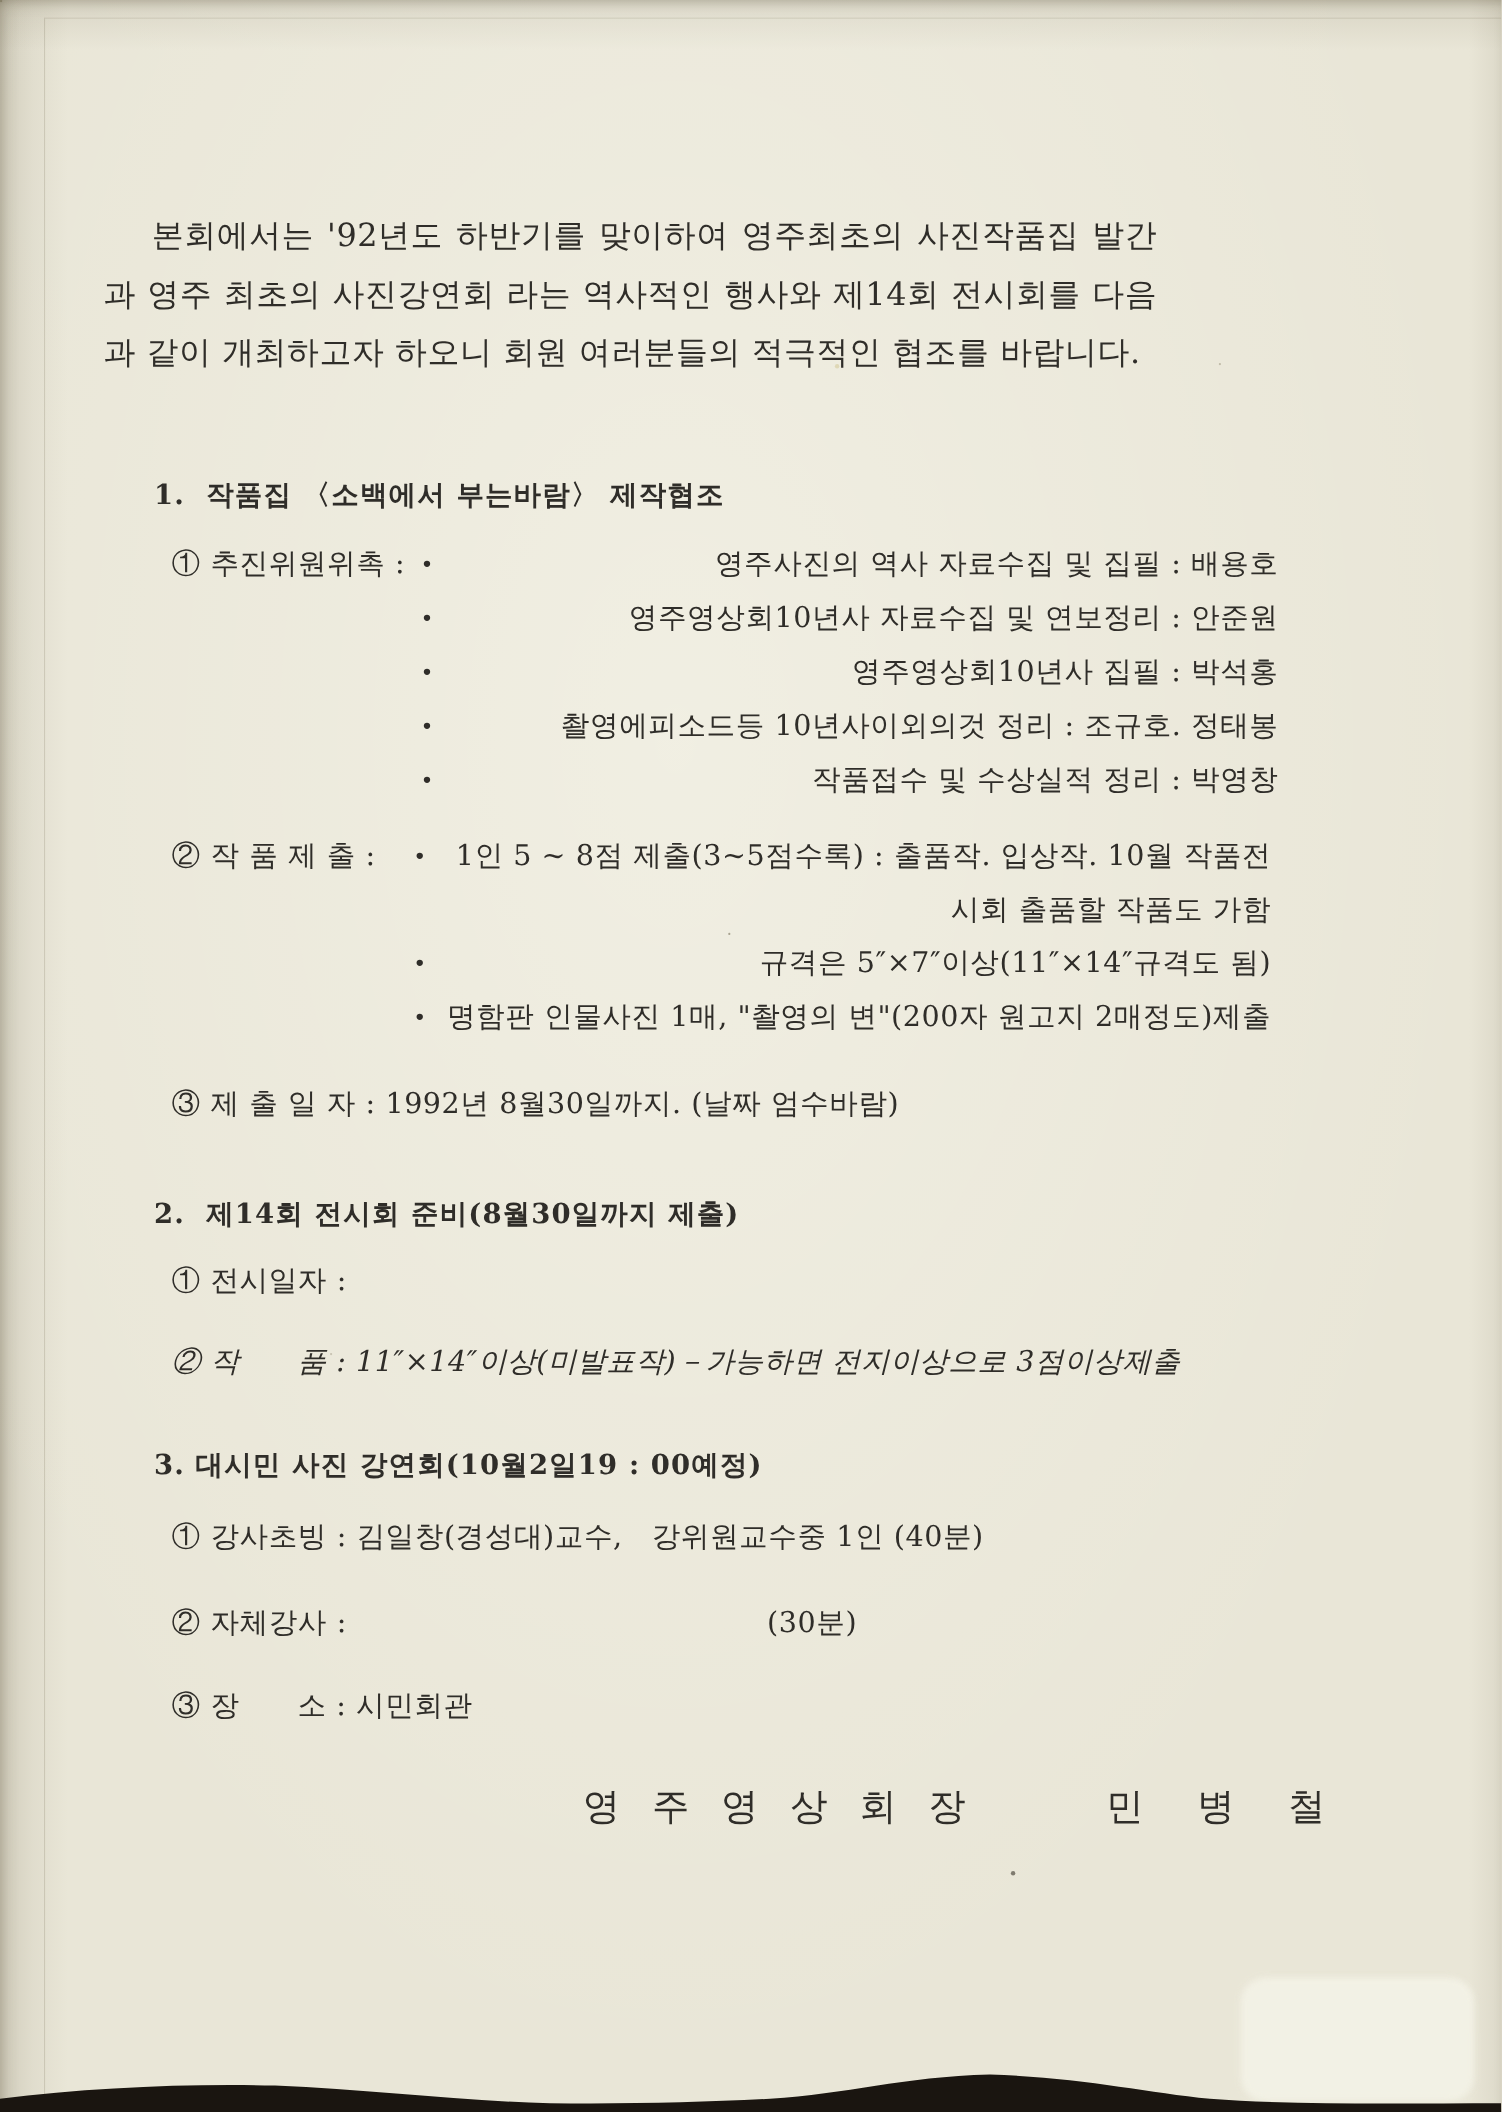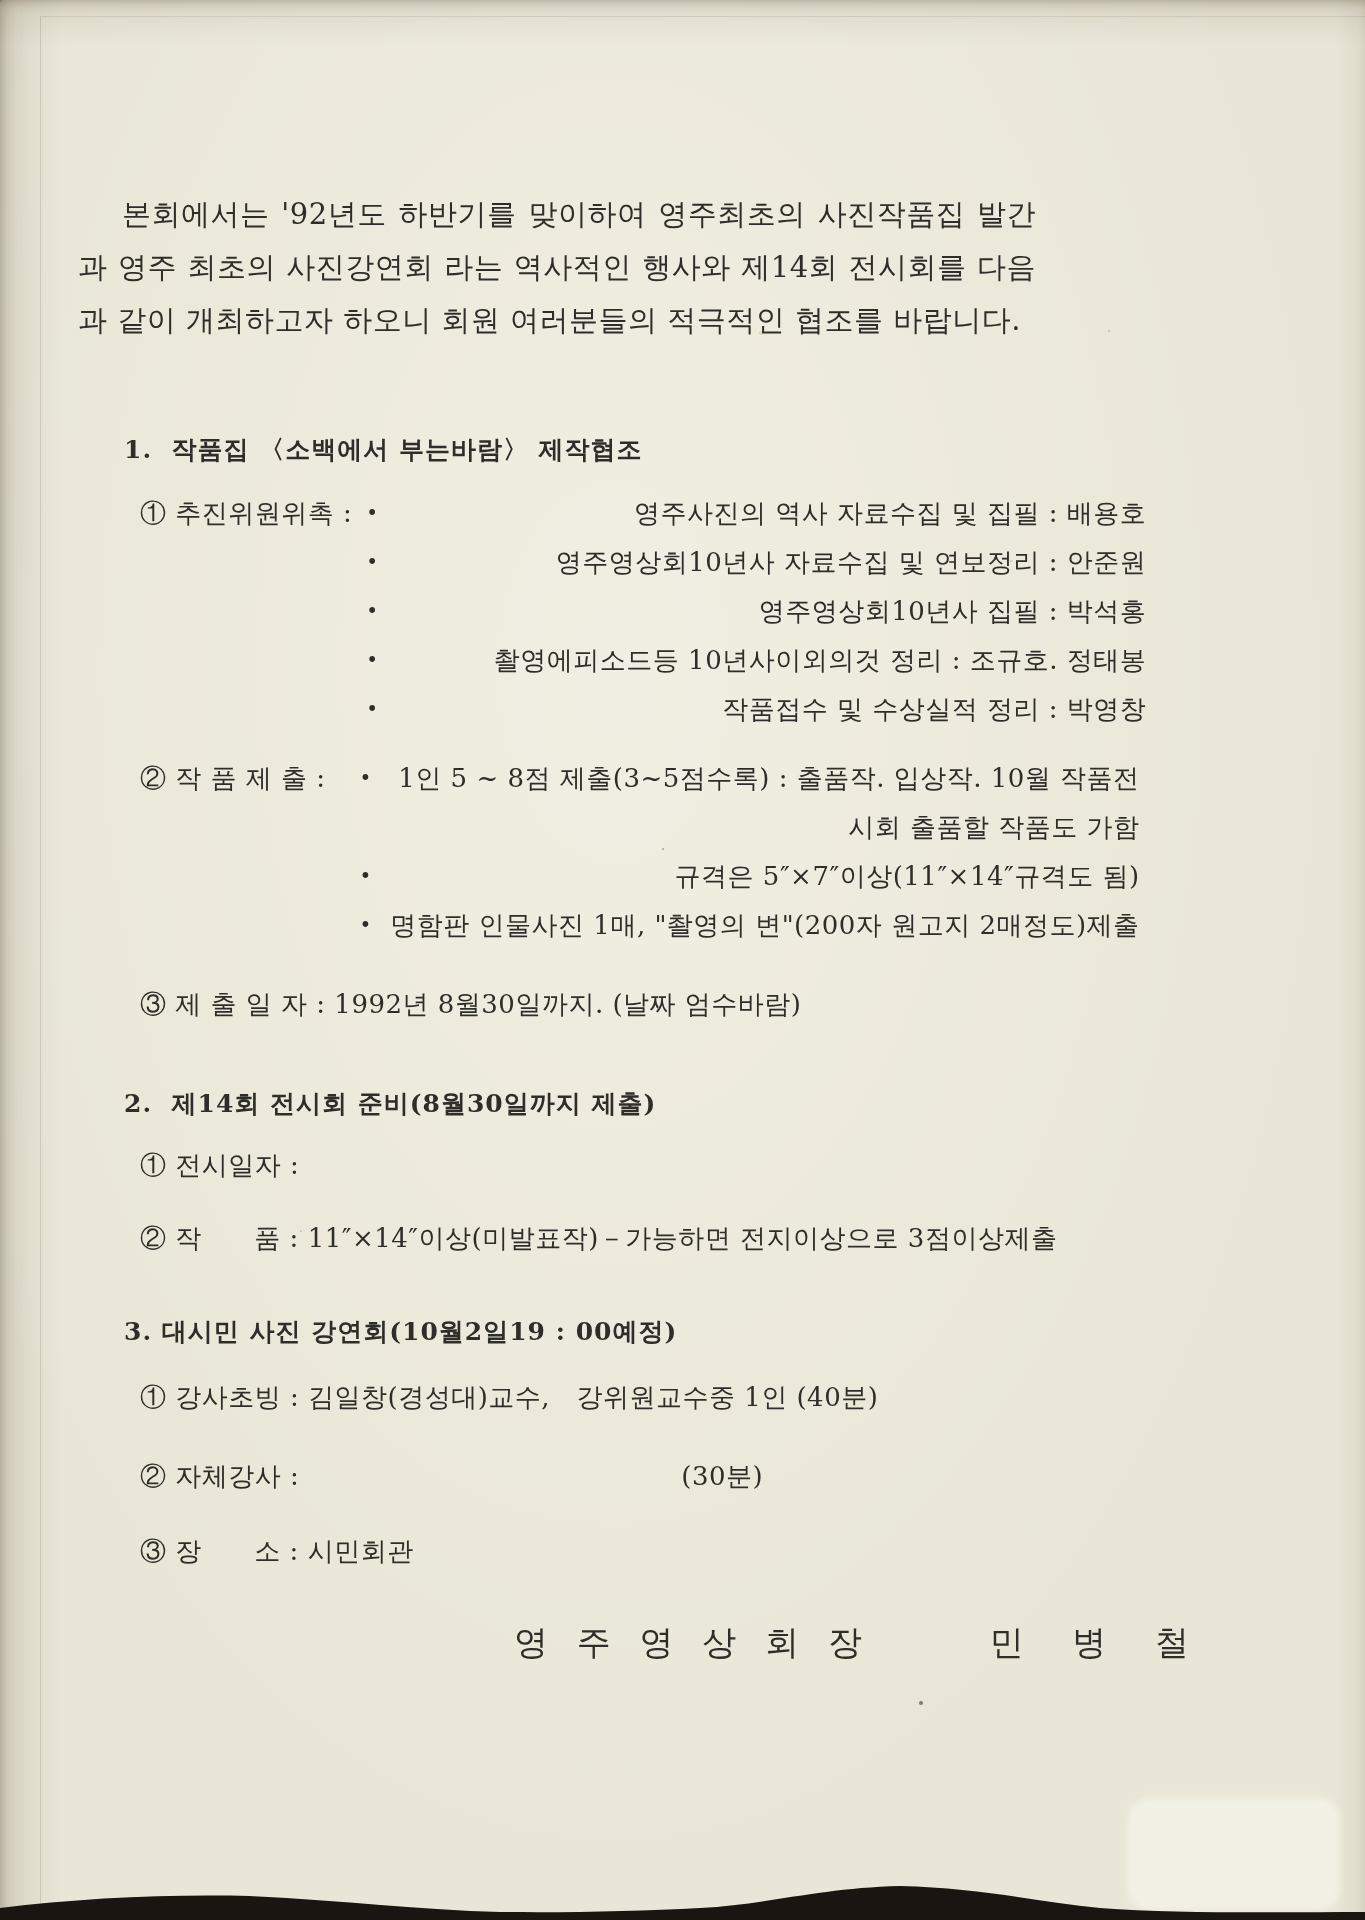--- a/index.html
+++ b/index.html
@@ -32,21 +32,21 @@
     position:absolute; left:0; top:0; width:2px; height:2px;
     background:rgba(90,80,50,0.35); border-radius:50%;
     box-shadow: 760px 332px 0 1px rgba(190,170,90,0.30),
                 662px 848px 0 0 rgba(80,70,45,0.45),
                 920px 1702px 0 1px rgba(40,35,25,0.55),
                 1108px 330px 0 0 rgba(90,80,50,0.30),
                 300px 1230px 0 0 rgba(90,80,50,0.25),
                 1010px 560px 0 0 rgba(90,80,50,0.25);
   }
   .content {
-    position:absolute; left:78px; top:0; width:1120px;
+    position:absolute; left:94px; top:0; width:1120px;
   }
   .intro {
     margin:188px 0 0 0;
     width:958px;
     font-size:29px; line-height:53px;
     text-indent:44px; text-align:justify;
     letter-spacing:0.5px;
   }
   .section-title {
     margin:0 0 0 46px;
@@ -66,21 +66,21 @@
   .item-label { flex:0 0 auto; white-space:pre; margin-right:14px; }
   .single-line { white-space:pre-wrap; }
   .bullets { flex:1 1 auto; max-width:780px; }
   .bullet-row { display:flex; align-items:flex-start; }
   .bullet-marker { flex:0 0 30px; font-size:20px; }
   .bullet-text { flex:1 1 auto; white-space:pre-wrap;text-align:right; }
   #s1-item1 { margin-top:16px; }
   #s1-item2 { margin-top:20px;gap:20px; }
   #s1-item3 { margin-top:30px; }
   #s2-item1 { margin-top:14px; }
-  #s2-item2 { margin-top:24px; }
+  #s2-item2 { margin-top:24px;font-style:italic; }
   #s3-item1 { margin-top:18px; }
   #s3-item2 { margin-top:30px; max-width:760px; }
   #s3-item2 .duration { margin-left:368px; white-space:pre; }
   #s3-item3 { margin-top:26px;align-items:center; }
   .date-lines .line2 { margin-left:72px; }
   .signature {
     margin:44px 0 0 340px;
     font-size:34px; letter-spacing:9px;
     white-space:pre;
     text-align:right;

